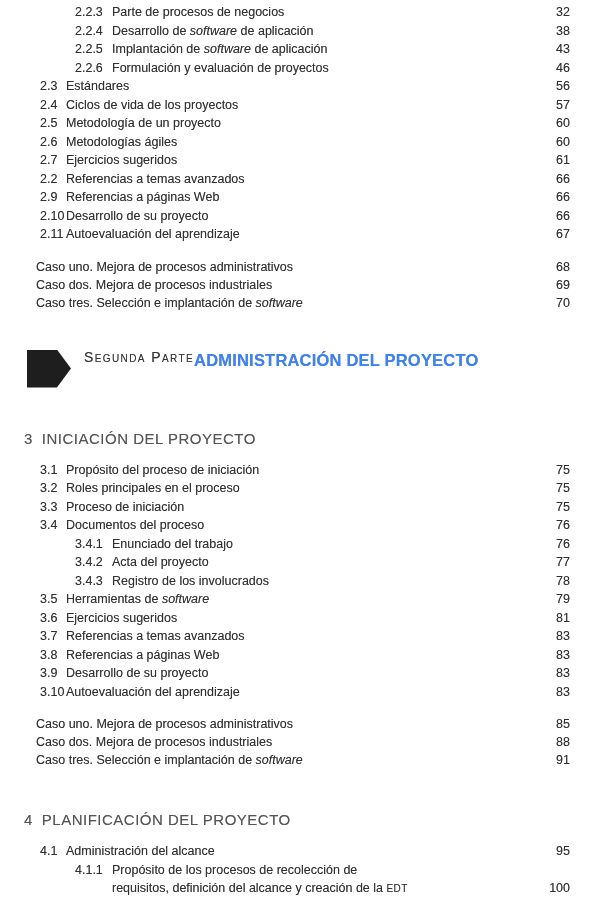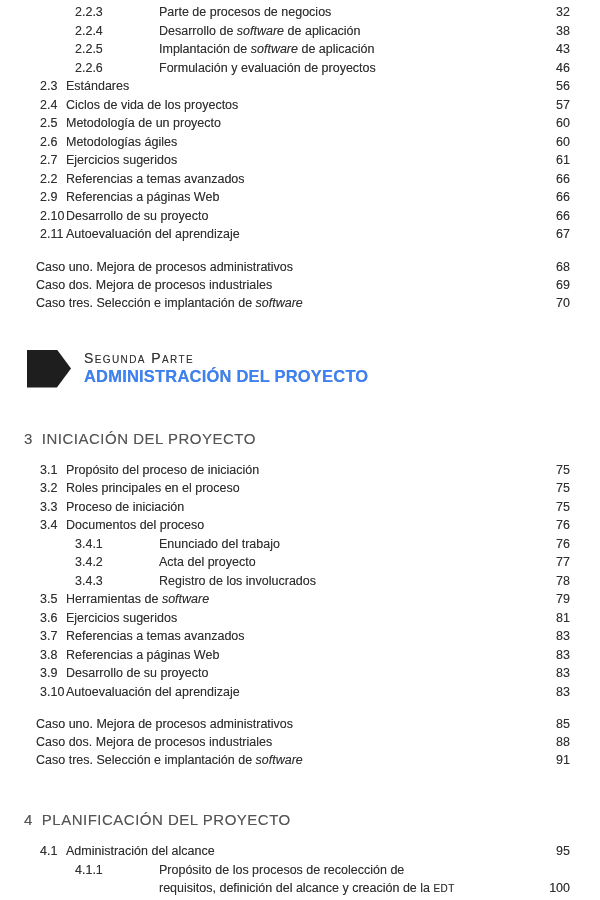--- a/index.html
+++ b/index.html
@@ -25,21 +25,21 @@
   
   .toc-row {
     display: flex;
     align-items: baseline;
     line-height: 18.5px;
     font-size: 12.5px;
     white-space: nowrap;
   }
   .row-section { padding-left: 40px; }
   .row-section .num { flex: 0 0 26px; }
-  .row-sub { padding-left: 75px; gap: 47px; }
+  .row-sub { padding-left: 75px; }
   .row-sub .num { flex: 0 0 37px; }
   .row-case { padding-left: 36px; }
   .title { overflow: hidden; }
   .title .it { font-style: italic; }
   .title .sc { font-size: 10px; letter-spacing: 0.4px; }
   .pageno { margin-left: auto; text-align: right; padding-left: 10px; }
 
   .block-cases { margin-top: 14px; }
   .block-cases .toc-row { line-height: 18px; }
   .chapter-heading + .block-toc { margin-top: 14px; }
@@ -54,21 +54,21 @@
   .part-arrow {
     width: 44px;
     height: 38px;
     background: #1e1e1e;
     clip-path: polygon(0 0, 68% 0, 100% 50%, 68% 100%, 0 100%);
     flex: 0 0 auto;
   }
   .part-text {
     margin-left: 13px;
     display: flex;
-    flex-direction: column;
+    flex-direction: row;
     justify-content: center;
   }
   .part-kicker {
     font-variant: small-caps;
     font-size: 14px;
     letter-spacing: 1.4px;
     line-height: 15px;
     color: #333333;
   }
   .part-title {

